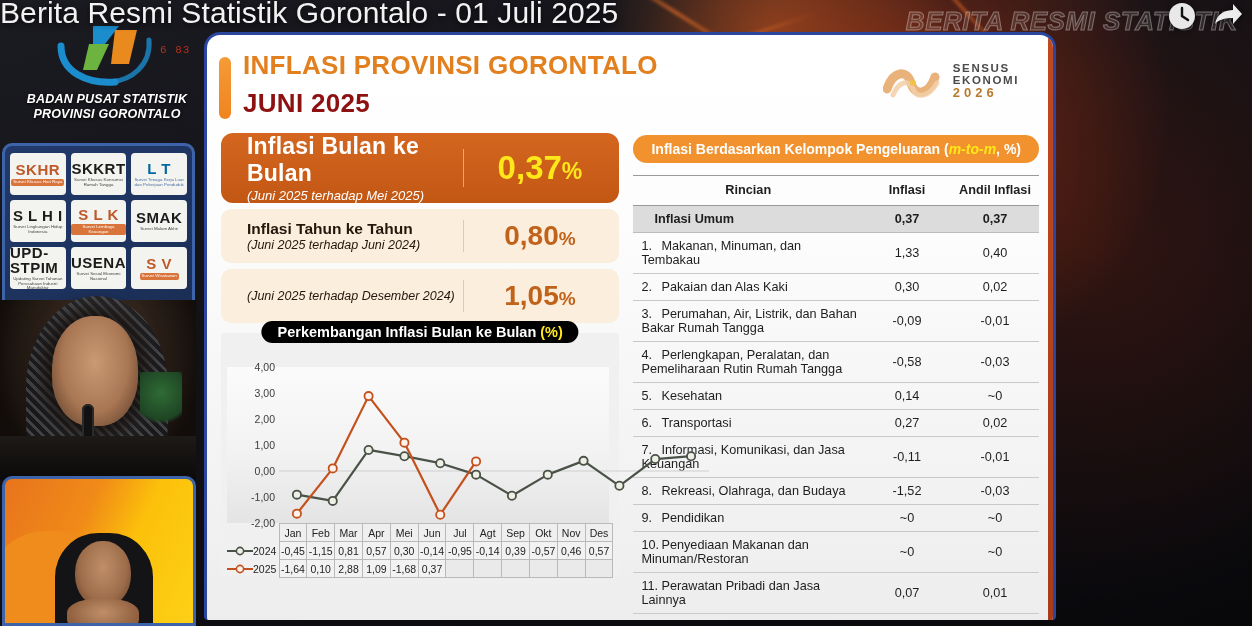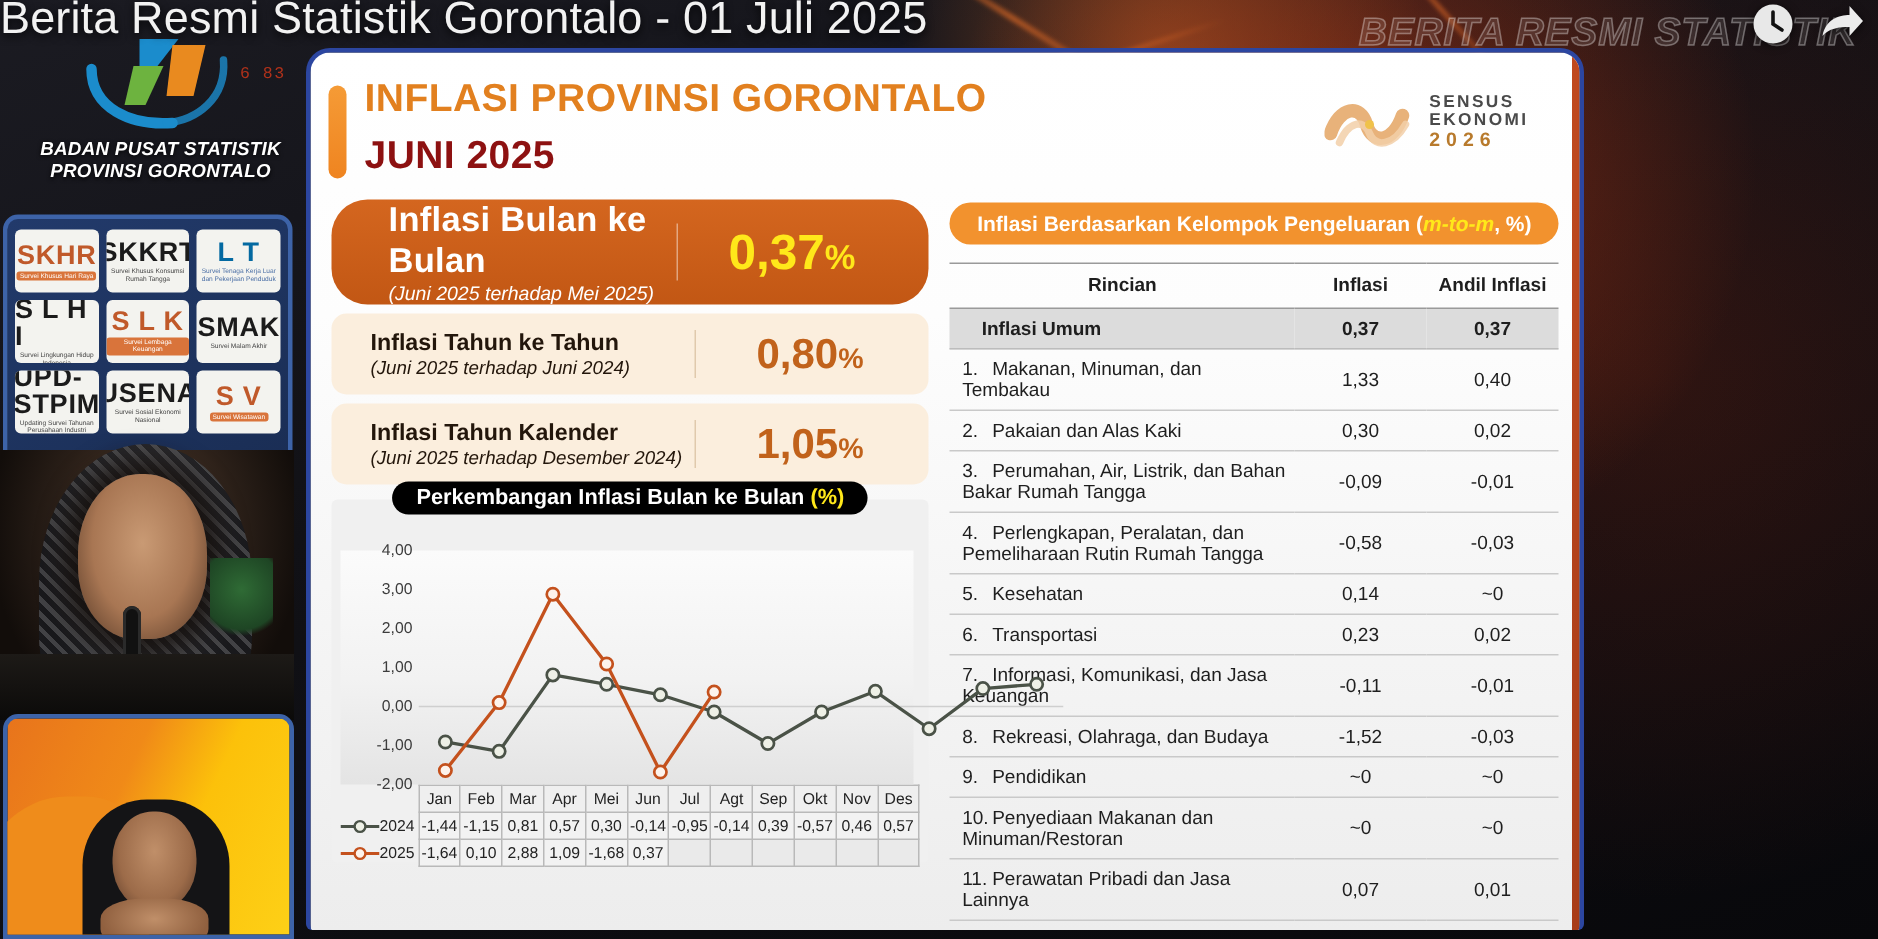--- a/index.html
+++ b/index.html
@@ -57,21 +57,21 @@
   .board {
     position: absolute; left: 2px; top: 143px; width: 193px; height: 300px;
     background: linear-gradient(150deg,#223a6b 0%, #1b2f57 60%, #16264a 100%);
     border: 3px solid #3d63a8; border-radius: 10px; overflow: hidden; z-index: 10;
   }
   .board-grid { display:grid; grid-template-columns: repeat(3, 1fr); gap:5px; padding:7px 5px; }
   .card {
     background:#f3f3ef; border-radius:4px; height:42px; display:flex; flex-direction:column;
     align-items:center; justify-content:center; overflow:hidden;
   }
-  .card b { font-size:18px; letter-spacing:.5px; line-height:1; }
+  .card b { font-size:15px; letter-spacing:.5px; line-height:1; }
   .card .sub { font-size:4.4px; line-height:1.1; text-align:center; margin-top:2px; padding:0 2px; }
   .c-or b { color:#c0592a; } .c-or .sub{ background:#d9743b; color:#fff; border-radius:2px; padding:1px 2px;}
   .c-dk b { color:#1b1b1b; } .c-dk .sub{ color:#444; }
   .c-bl b { color:#0369a1; } .c-bl .sub{ color:#4a6ea5; }
 
   
   .presenter-main {
     position:absolute; left:0; top:300px; width:196px; height:180px; z-index:14;
     background: radial-gradient(ellipse at 50% 30%, #5d4535 0%, #2a1f18 45%, #120d0a 75%);
   }
@@ -132,21 +132,21 @@
   .sensus-txt .s1{ font-size:11.5px; font-weight:bold; color:#4a4a4a; letter-spacing:1.6px; }
   .sensus-txt .s2{ font-size:13px; font-weight:bold; color:#b87a2c; letter-spacing:4px; }
 
   .body-row { display:flex; padding: 0 14px; gap: 14px; }
   .col-left { width: 500px; }
   .col-right { flex: 1; }
 
   
   .card-main {
     display:flex; align-items:center; background: linear-gradient(180deg,#d4661f,#c25714);
-    border-radius: 24px; height: 70px; padding: 0 16px; margin-bottom: 6px;
+    border-radius: 12px; height: 70px; padding: 0 4px; margin-bottom: 6px;
   }
   .card-main .lbl { flex:1; padding-left:22px; color:#fff; }
   .card-main .lbl .t { font-size:23px; font-weight:700; letter-spacing:.2px; }
   .card-main .lbl .s { font-size:13px; font-style:italic; margin-top:1px; }
   .card-main .val { width:152px; text-align:center; border-left:1px solid rgba(255,255,255,.45);
                     color:#ffe81a; font-size:33px; font-weight:700; }
   .card-main .val .pc { font-size:23px; }
 
   .card-sub {
     display:flex; align-items:center; background:#fbeedd; border-radius: 10px; height: 54px;
@@ -316,21 +316,20 @@
             </div>
             <div class="card-sub">
               <div class="lbl">
                 <div class="t">Inflasi Tahun ke Tahun</div>
                 <div class="s">(Juni 2025 terhadap Juni 2024)</div>
               </div>
               <div class="val"><span>0,80</span><span class="pc">%</span></div>
             </div>
             <div class="card-sub">
               <div class="lbl">
-                <div class="t">Inflasi Tahun Kalender</div>
                 <div class="s">(Juni 2025 terhadap Desember 2024)</div>
               </div>
               <div class="val"><span>1,05</span><span class="pc">%</span></div>
             </div>
           </div>
 
         <div class="chartbox">
           <div class="chart-title">
             <span>Perkembangan Inflasi Bulan ke Bulan </span><span class="pct">(%)</span>
           </div>
@@ -389,21 +388,21 @@
                 <tr>
                   <td class="lg">
                     <span class="lgwrap">
                       <svg width="26" height="12" viewBox="0 0 26 12">
                         <line x1="0" y1="6" x2="26" y2="6" stroke="#4a5247" stroke-width="2"></line>
                         <circle cx="13" cy="6" r="3.6" fill="#eef0e6" stroke="#4a5247" stroke-width="1.6"></circle>
                       </svg>
                       <span>2024</span>
                     </span>
                   </td>
-                  <td class="">-1,44</td>
+                  <td class="">-0,45</td>
                   <td class="">-1,15</td>
                   <td class="">0,81</td>
                   <td class="">0,57</td>
                   <td class="">0,30</td>
                   <td class="">-0,14</td>
                   <td class="">-0,95</td>
                   <td class="">-0,14</td>
                   <td class="">0,39</td>
                   <td class="">-0,57</td>
                   <td class="">0,46</td>
@@ -475,21 +474,21 @@
                 <td class="num">-0,58</td>
                 <td class="num">-0,03</td>
               </tr>
               <tr>
                 <td class="name"><span class="rn">5.</span>Kesehatan</td>
                 <td class="num">0,14</td>
                 <td class="num">~0</td>
               </tr>
               <tr>
                 <td class="name"><span class="rn">6.</span>Transportasi</td>
-                <td class="num">0,23</td>
+                <td class="num">0,27</td>
                 <td class="num">0,02</td>
               </tr>
               <tr>
                 <td class="name"><span class="rn">7.</span>Informasi, Komunikasi, dan Jasa Keuangan</td>
                 <td class="num">-0,11</td>
                 <td class="num">-0,01</td>
               </tr>
               <tr>
                 <td class="name"><span class="rn">8.</span>Rekreasi, Olahraga, dan Budaya</td>
                 <td class="num">-1,52</td>

